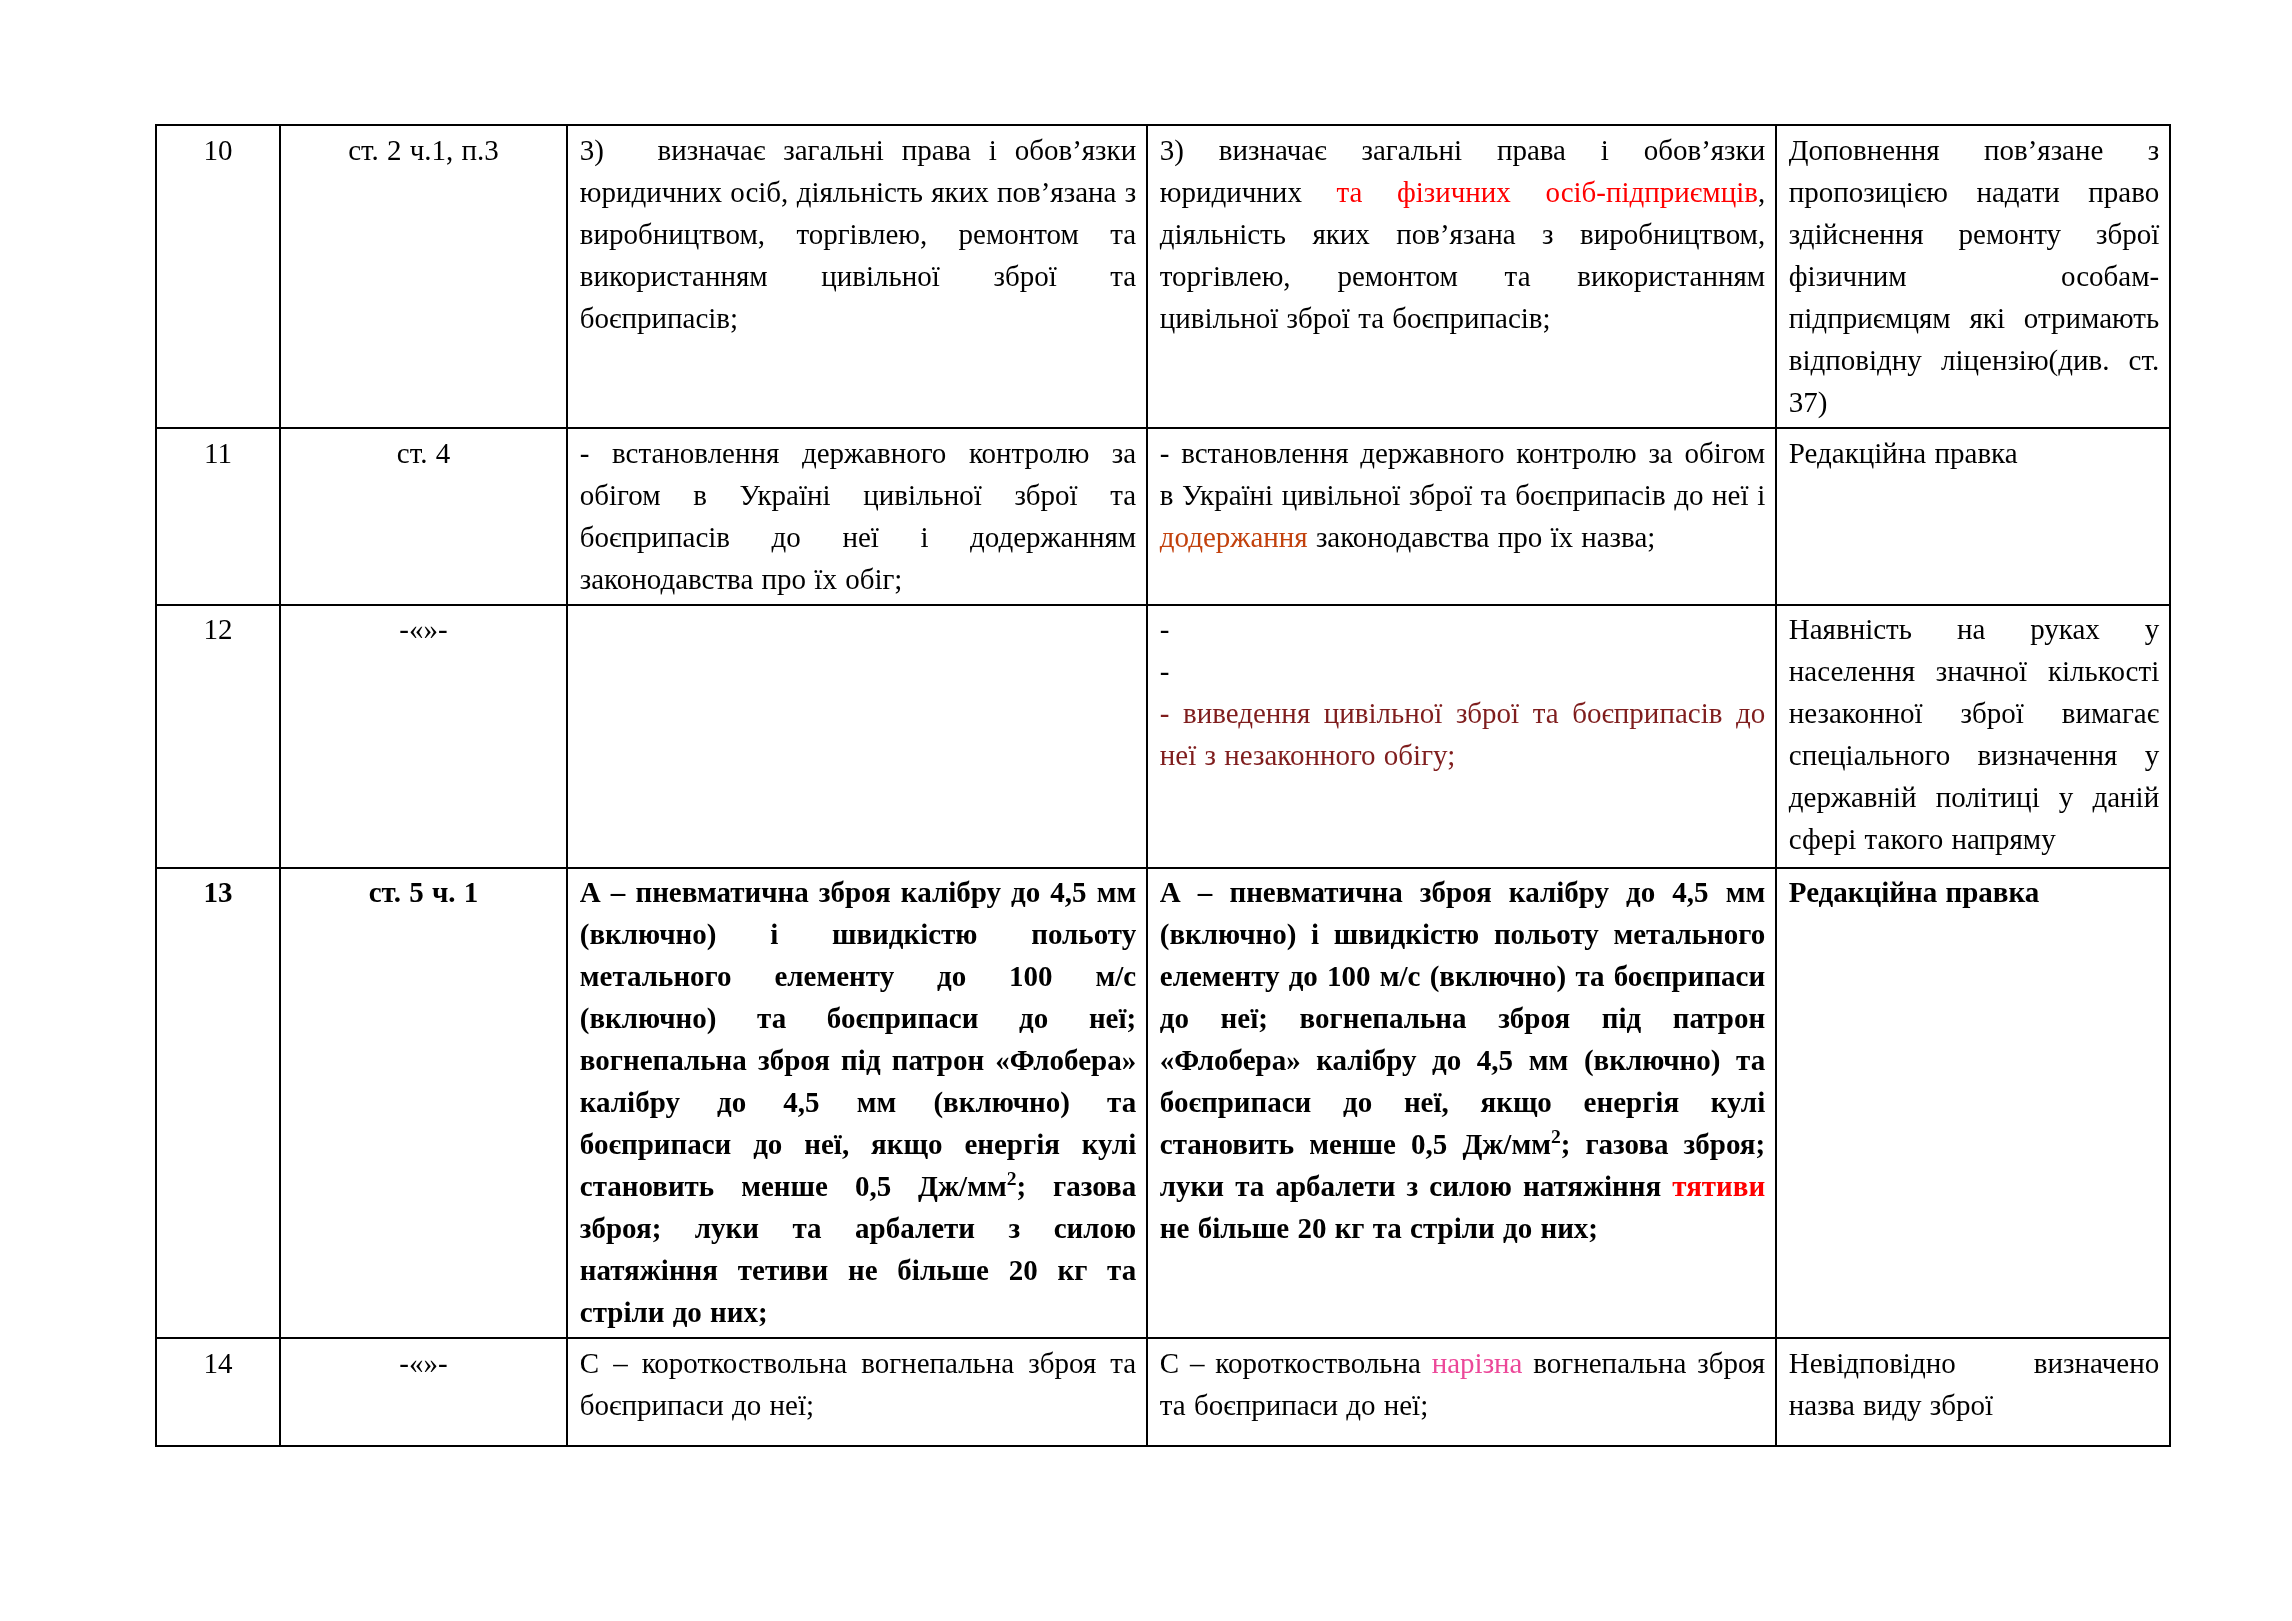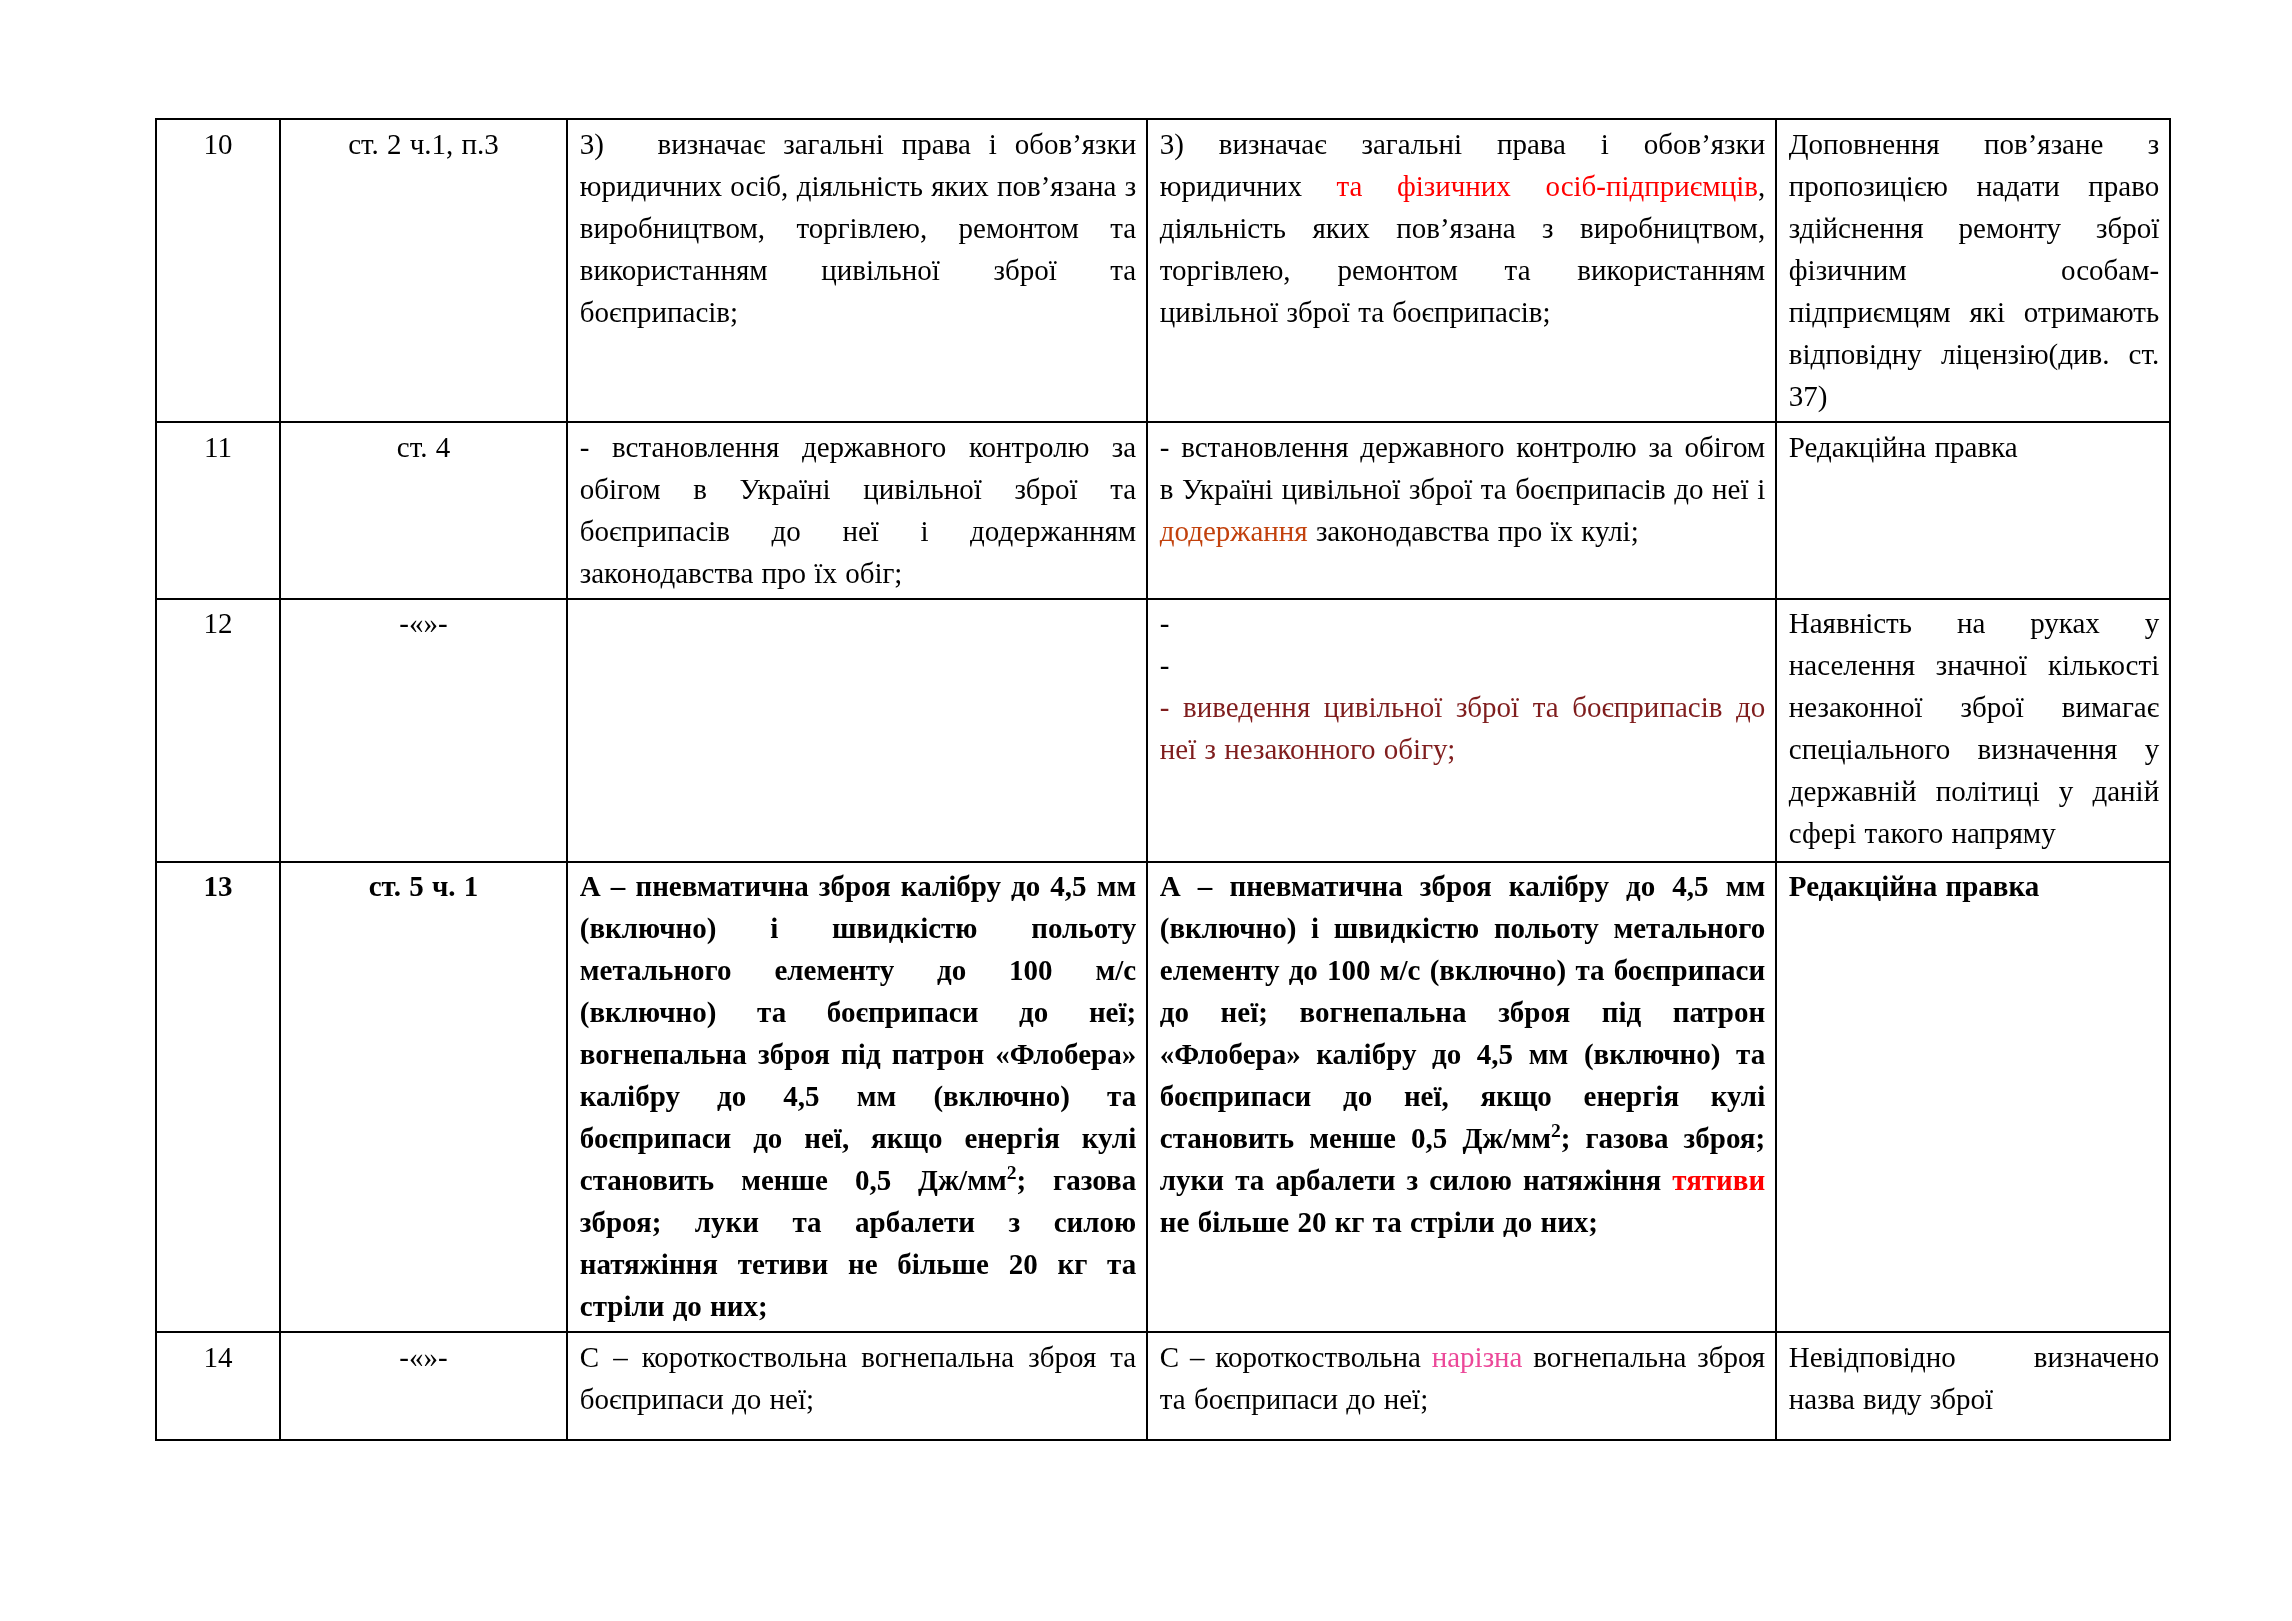--- a/index.html
+++ b/index.html
@@ -8,21 +8,21 @@
     width: 2293px;
     height: 1621px;
     background: #ffffff;
     font-family: "Liberation Serif", "DejaVu Serif", serif;
     color: #000000;
     overflow: hidden;
   }
   table.cmp {
     position: absolute;
     left: 155px;
-    top: 118px;
+    top: 124px;
     width: 2015px;
     border-collapse: collapse;
     table-layout: fixed;
   }
   table.cmp td {
     border: 2.9px solid #000000;
     vertical-align: top;
     padding: 2.9px 9.8px 3.9px 11.8px;
     font-size: 29px;
     line-height: 42px;
@@ -70,21 +70,21 @@
             <div class="para"><span>Доповнення пов’язане з пропозицією надати право здійснення ремонту зброї фізичним особам-підприємцям які отримають відповідну ліцензію(див. ст. 37)</span></div>
           </td>
         </tr>
         <tr>
           <td class="c-center">11</td>
           <td class="c-center">ст. 4</td>
           <td class="c-text">
             <div class="para"><span>- встановлення державного контролю за обігом в Україні цивільної зброї та боєприпасів до неї і додержанням законодавства про їх обіг;</span></div>
           </td>
           <td class="c-text">
-            <div class="para"><span>- встановлення державного контролю за обігом в Україні цивільної зброї та боєприпасів до неї і </span><span class="red bold" style="color: #c2410c;">додержання</span><span> законодавства про їх кулі;</span></div>
+            <div class="para"><span>- встановлення державного контролю за обігом в Україні цивільної зброї та боєприпасів до неї і </span><span class="red bold" style="color: #c2410c;">додержання</span><span> законодавства про їх назва;</span></div>
           </td>
           <td class="c-text">
             <div class="para"><span>Редакційна правка</span></div>
           </td>
         </tr>
         <tr>
           <td class="c-center">12</td>
           <td class="c-center">-«»-</td>
           <td class="c-text"></td>
           <td class="c-text">

